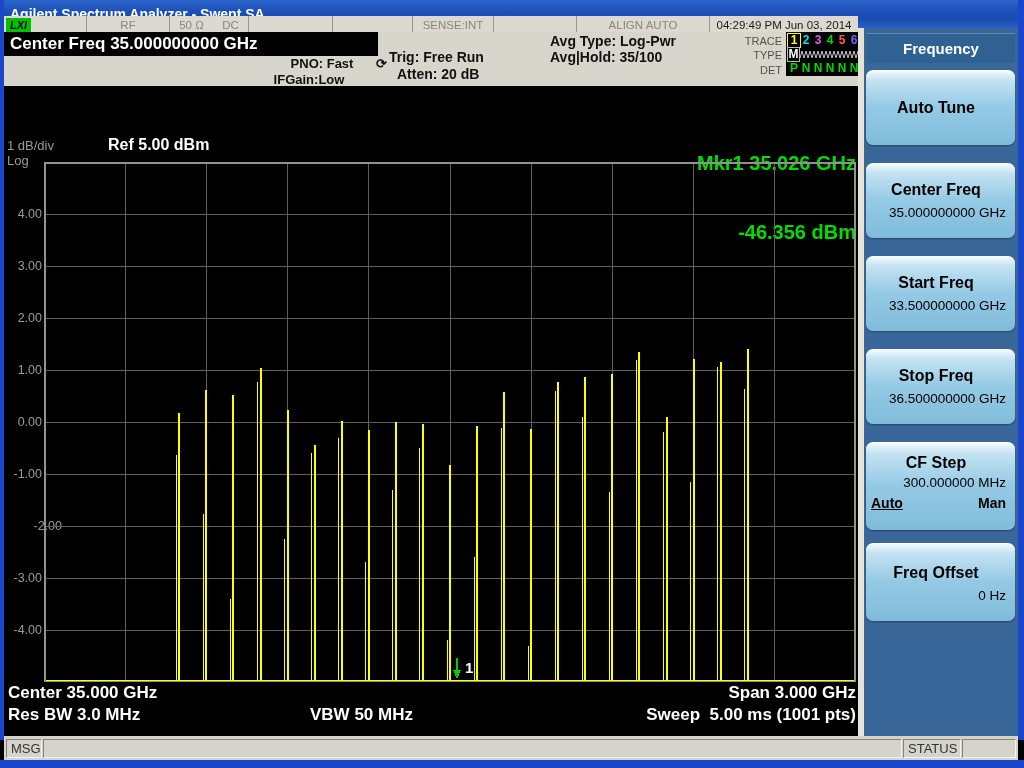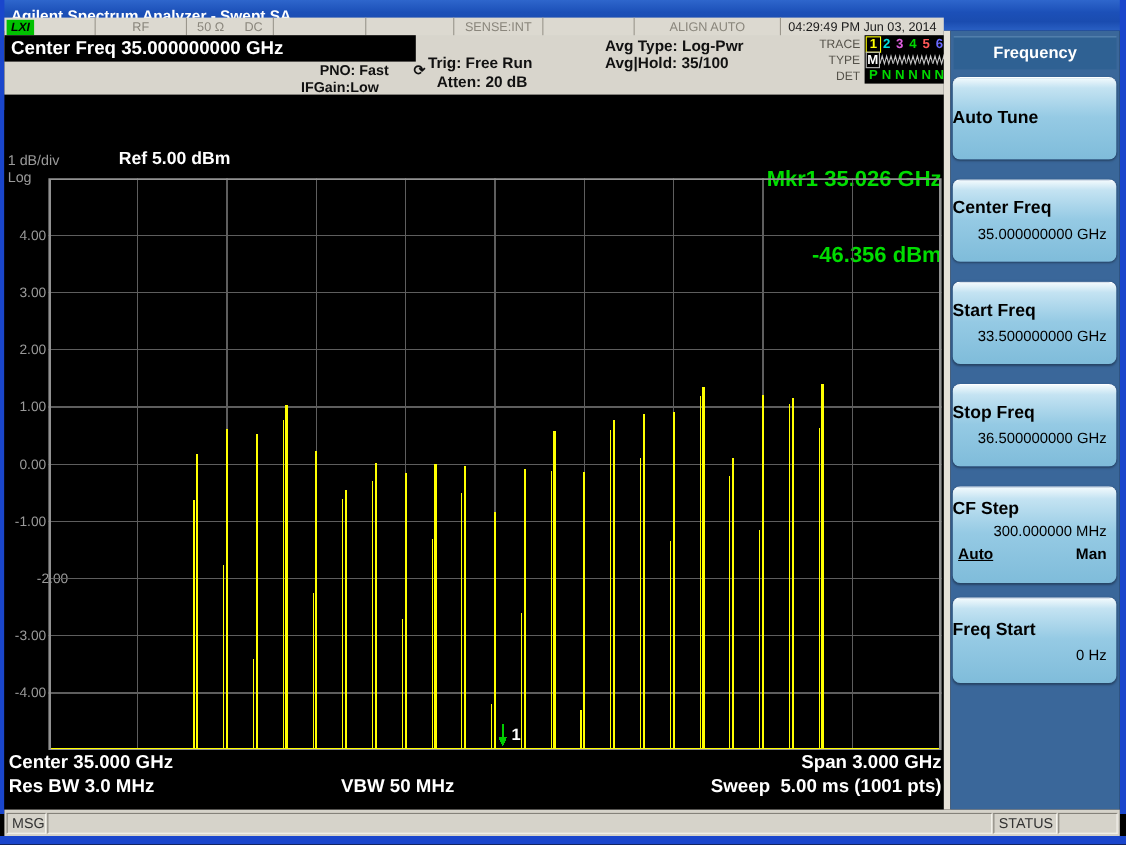--- a/index.html
+++ b/index.html
@@ -64,21 +64,21 @@
 
   
   .side-strip{left:858px;top:28px;width:6px;height:708px;background:#e6e2d8;}
   .sidebar{left:864px;top:28px;width:154px;height:708px;background:#3a679a;}
   .side-header{left:3px;top:5px;width:148px;height:29px;background:#2f6193;color:#fff;
     font-size:15px;font-weight:bold;text-align:center;line-height:29px;
     border-top:1px solid #5e8ab5;}
   .skey{left:2px;width:149px;box-sizing:border-box;border-radius:7px;
     background:linear-gradient(180deg,#f2fafd 0%,#c4e3f2 12%,#95cae4 48%,#7fbcda 100%);
     border-top:1px solid #fff;box-shadow:0 1px 2px rgba(0,0,0,0.35);}
-  .skey .btn-label{text-align:left;padding-right:9px;font-size:16px;font-weight:bold;color:#000;
+  .skey .btn-label{text-align:center;padding-right:9px;font-size:16px;font-weight:bold;color:#000;
     white-space:nowrap;}
   .skey .btn-value{text-align:right;padding-right:9px;font-size:13.5px;color:#000;margin-top:6px;
     white-space:nowrap;}
   .skey .btn-row{display:flex;justify-content:space-between;margin-top:5px;padding:0 9px 0 5px;
     font-size:14px;font-weight:bold;color:#000;}
   .skey .uline{text-decoration:underline;}
 
   
   .msgbar{left:4px;top:736px;width:1014px;height:24px;background:#d6d3ca;display:flex;
     align-items:center;padding:0 2px;box-sizing:border-box;gap:0;}
@@ -297,21 +297,21 @@
     <div class="abs skey" style="top:414px;height:88px;padding-top:11px">
       <div class="btn-label">CF Step</div>
       <div class="btn-value" style="margin-top:3px">300.000000 MHz</div>
       <div class="btn-row">
         <span class="uline">Auto</span>
         <span>Man</span>
       </div>
     </div>
 
     <div class="abs skey" style="top:515px;height:78px;padding-top:20px">
-      <div class="btn-label">Freq Start</div>
+      <div class="btn-label">Freq Offset</div>
       <div class="btn-value">0 Hz</div>
     </div>
   </div>
 
   <div class="abs msgbar">
     <div class="sunken msg-label">MSG</div>
     <div class="sunken msg-field"></div>
     <div class="sunken status-label">STATUS</div>
     <div class="sunken status-field"></div>
   </div>

